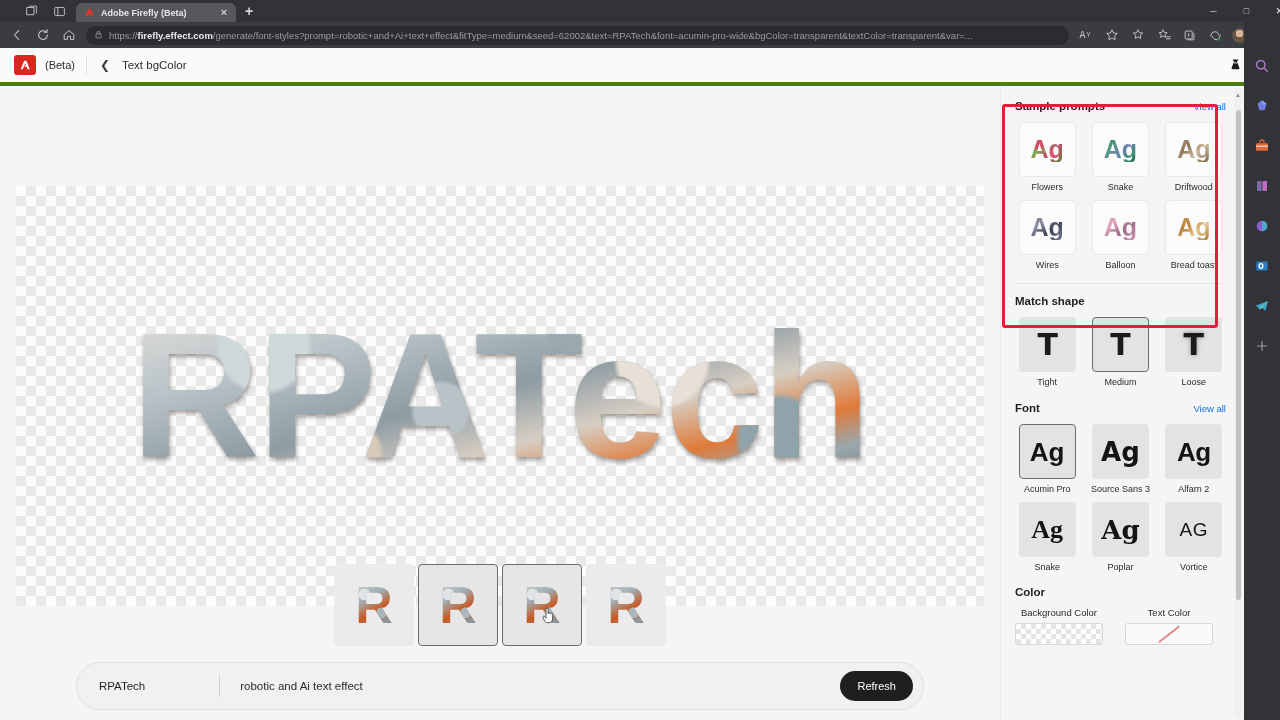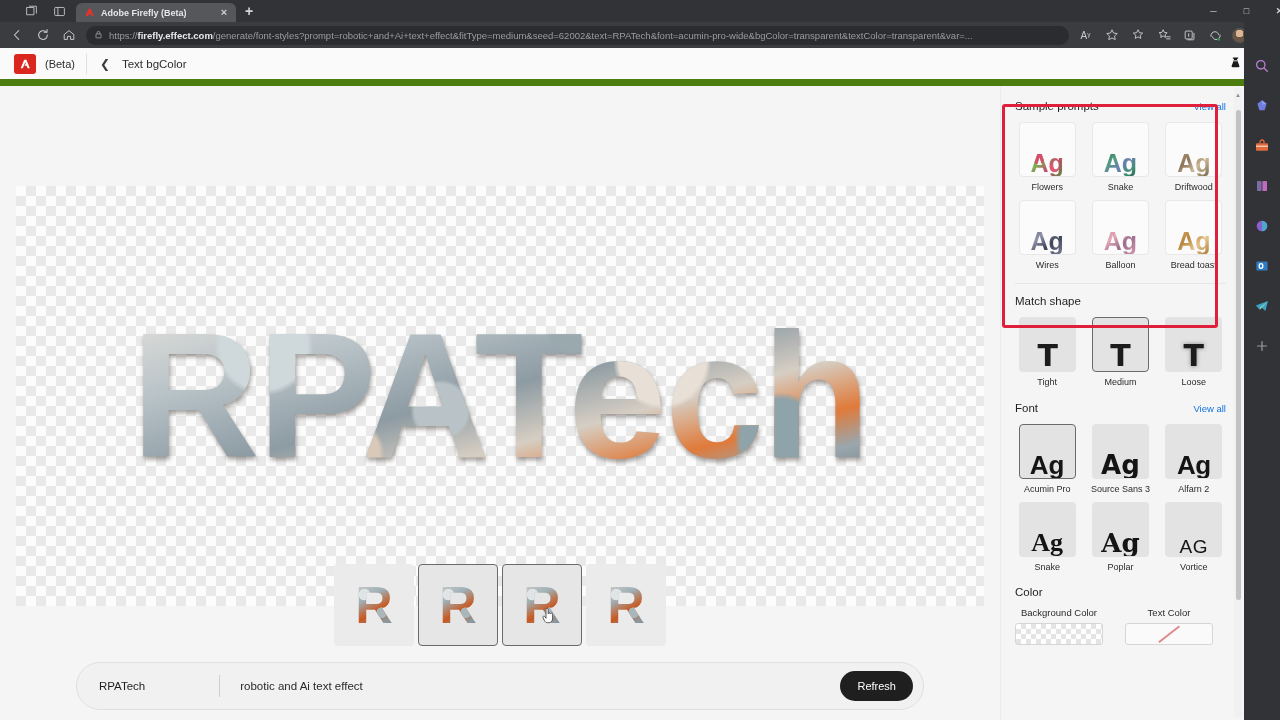--- a/index.html
+++ b/index.html
@@ -40,21 +40,21 @@
   .omnibox {
     flex: 1; height: 19px; background: #2b2c2f; border-radius: 10px;
     display: flex; align-items: center; padding: 0 8px; margin: 0 4px;
     font-size: 9.5px; color: #9b9ca0; overflow: hidden; white-space: nowrap;
   }
   .omnibox .lock { margin-right: 6px; color: #b8b9bc; font-size: 9px; }
   .omnibox .u-dim { color: #9b9ca0; }
   .omnibox .u-host { color: #e9eaec; font-weight: bold; }
   .omnibox .u-path { color: #9b9ca0; }
   .nav-right { display: flex; align-items: center; gap: 1px; }
-  .nav-right .nav-ic { width: 25px; }
+  .nav-right .nav-ic { width: 25px; font-family: Liberation Mono, monospace; }
   .avatar {
     width: 15px; height: 15px; border-radius: 50%;
     background: radial-gradient(circle at 50% 35%, #d9b89a 0 34%, #6b5642 36% 100%);
     border: 1px solid #55565a; margin: 0 3px;
   }
 
   
   #right-rail {
     position: absolute; right: 0; top: 22px; width: 36px; height: 698px;
     background: #323336; display: flex; flex-direction: column;
@@ -62,21 +62,21 @@
   }
   .rail-ic { width: 20px; height: 20px; display: flex; align-items: center; justify-content: center; }
 
   
   #app {
     position: absolute; left: 0; top: 48px; width: 1244px; height: 672px;
     background: #f5f5f5; overflow: hidden;
   }
   .app-header {
     position: absolute; left: 0; top: 0; width: 1260px; height: 38px;
-    background: #fafafa; border-bottom: 7px solid #4d7c0f;
+    background: #fafafa; border-bottom: 4px solid #4d7c0f;
     display: flex; align-items: center; padding: 0 14px;
   }
   .ff-logo { width: 22px; height: 20px; background: #d9271f; border-radius: 3px;
              display: flex; align-items: center; justify-content: center; }
   .ff-logo svg { display: block; }
   .beta { font-size: 11px; color: #2c2c2c; margin-left: 9px; }
   .hdr-sep { width: 1px; height: 20px; background: #e0e0e0; margin: 0 11px; }
   .back-chev { font-size: 12px; color: #3b3b3b; width: 14px; text-align: center; cursor: default; }
   .hdr-title { font-size: 11.5px; color: #2c2c2c; margin-left: 10px; }
   .hdr-right { margin-left: auto; display: flex; align-items: center; gap: 10px; }
@@ -154,27 +154,27 @@
     border: none; font-family: "Liberation Sans", sans-serif; cursor: pointer;
   }
 
   
   #props {
     position: absolute; right: 0; top: 38px; width: 244px; height: 634px;
     background: #f5f5f5; border-left: 1px solid #ececec;
     padding: 14px 18px 0 14px; overflow: hidden;
   }
   .sec-head { display: flex; align-items: baseline; justify-content: space-between; }
-  .sec-title { font-size: 11.5px; font-weight: normal; color: #1f1f1f; }
+  .sec-title { font-size: 11.5px; font-weight: bold; color: #1f1f1f; }
   .view-all { font-size: 9.5px; color: #1473e6; cursor: pointer; }
   .grid3 { display: grid; grid-template-columns: repeat(3, 1fr); gap: 8px 9px; margin-top: 10px; }
   .cell { display: flex; flex-direction: column; align-items: center; }
   .cell-box {
     width: 57px; height: 55px; background: #e3e3e3; border-radius: 4px;
-    display: flex; align-items: flex-end; justify-content: center;
+    display: flex; align-items: center; justify-content: center;
     border: 1.5px solid transparent; overflow: hidden;
   }
   .cell-box.white { background: #fbfbfb; border: 1px solid #e8e8e8; }
   .cell-box.selected { border: 1.5px solid #6b6b6b; }
   .cell-label { font-size: 9px; color: #2b2b2b; margin-top: 5px; text-align: center; white-space: nowrap; }
   .ag { font-size: 26px; font-weight: bold; line-height: 1; color: #141414; }
   .ag.sample { font-size: 25px; -webkit-background-clip: text; background-clip: text; color: transparent; }
   .ag.s-flowers { background-image: radial-gradient(circle at 25% 30%, #d84d6e 0 18%, transparent 19%), radial-gradient(circle at 70% 70%, #e0556f 0 16%, transparent 17%), linear-gradient(135deg,#4d7a3a 0%,#7fae55 35%,#c44a6a 62%,#5c8a42 100%); }
   .ag.s-snake { background-image: linear-gradient(140deg,#2f6f5e 0%,#4f9e7d 30%,#6d7fb0 55%,#3f8f74 80%,#2b5f52 100%); }
   .ag.s-driftwood { background-image: linear-gradient(140deg,#b49b7c 0%,#8c7458 35%,#cbb795 62%,#7a6349 100%); }

